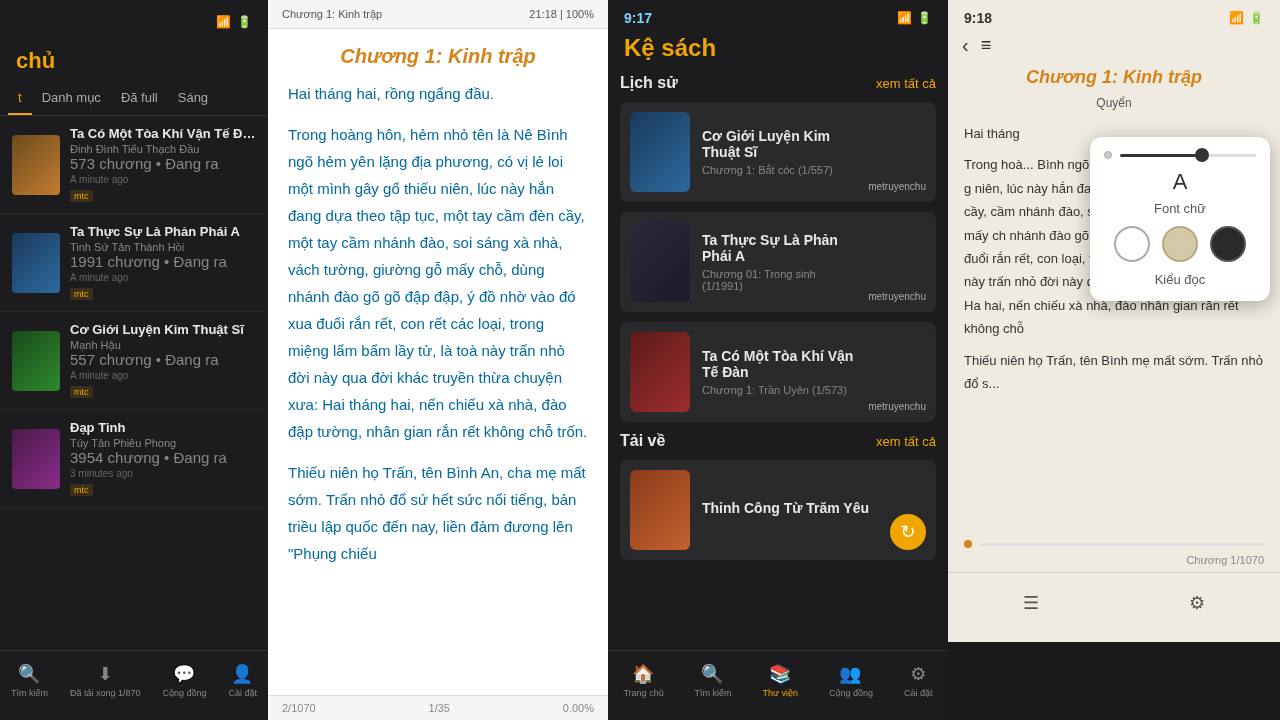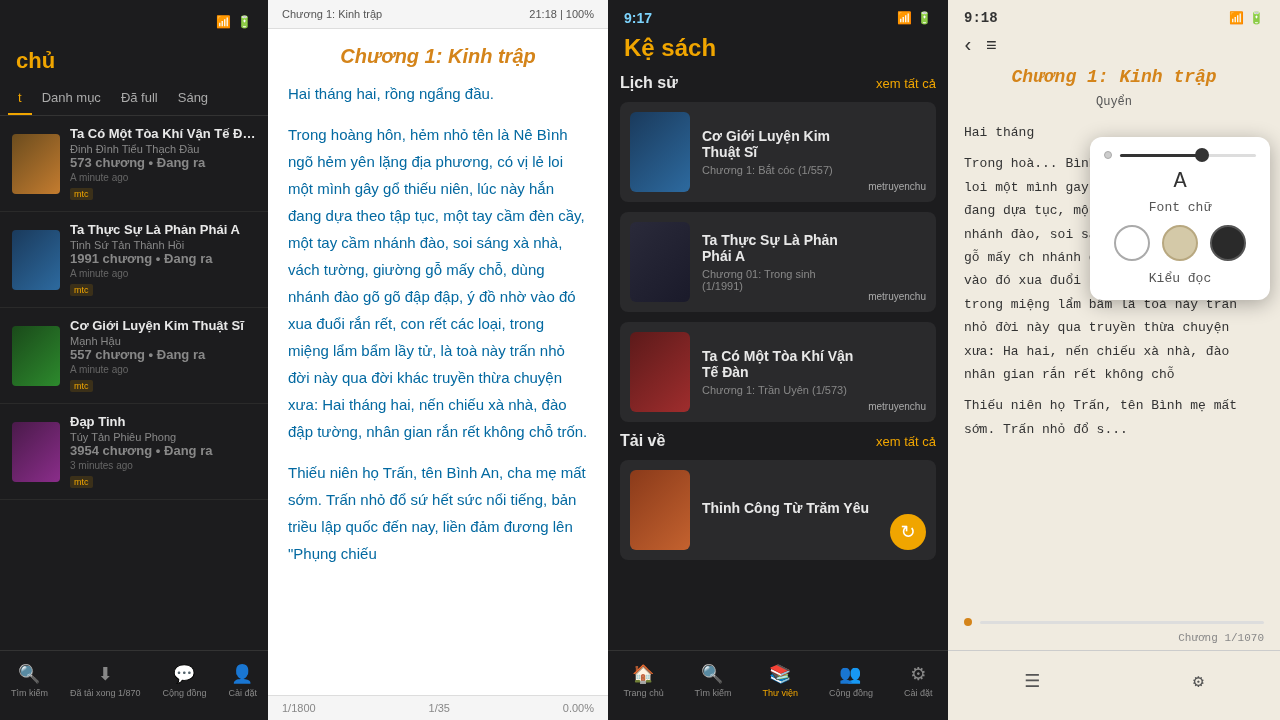--- a/index.html
+++ b/index.html
@@ -104,22 +104,21 @@
       overflow: hidden;
       text-overflow: ellipsis;
     }
     .book-author {
       color: #888;
       font-size: 11px;
       margin-top: 2px;
     }
     .book-chapters {
       color: #888;
-      font-size: 13px;
-      font-weight: bold;
+      font-size: 15px;
     }
     .book-time {
       color: #666;
       font-size: 10px;
       margin-top: 2px;
     }
     .book-badge {
       color: #f0a500;
       font-size: 9px;
       background: rgba(240,165,0,0.15);
@@ -317,27 +316,26 @@
       border-top: 1px solid #333;
       display: flex;
       align-items: center;
       justify-content: space-around;
       padding-bottom: 10px;
     }
 
     
     .panel-settings {
       width: 332px;
-      height: 720px;
+      height: 642px;
       background: #f0ebe0;
       display: flex;
       flex-direction: column;
       flex-shrink: 0;
       position: relative;
-      font-family: Liberation Mono, monospace;
     }
     .settings-status-bar {
       display: flex;
       justify-content: space-between;
       align-items: center;
       padding: 10px 16px 4px;
     }
     .settings-status-bar .time {
       color: #333;
       font-size: 14px;
@@ -598,21 +596,21 @@
       <span>100%</span>
     </span>
   </div>
   <div class="reader-content">
     <div class="reader-chapter-title">Chương 1: Kinh trập</div>
     <div class="reader-paragraph">Hai tháng hai, rồng ngẩng đầu.</div>
     <div class="reader-paragraph">Trong hoàng hôn, hẻm nhỏ tên là Nê Bình ngõ hẻm yên lặng địa phương, có vị lẻ loi một mình gây gổ thiếu niên, lúc này hắn đang dựa theo tập tục, một tay cầm đèn cầy, một tay cầm nhánh đào, soi sáng xà nhà, vách tường, giường gỗ mấy chỗ, dùng nhánh đào gõ gõ đập đập, ý đồ nhờ vào đó xua đuổi rắn rết, con rết các loại, trong miệng lẩm bẩm lầy tử, là toà này trấn nhỏ đời này qua đời khác truyền thừa chuyện xưa: Hai tháng hai, nến chiếu xà nhà, đào đập tường, nhân gian rắn rết không chỗ trốn.</div>
     <div class="reader-paragraph">Thiếu niên họ Trấn, tên Bình An, cha mẹ mất sớm. Trấn nhỏ đổ sứ hết sức nổi tiếng, bản triều lập quốc đến nay, liền đảm đương lên "Phụng chiếu</div>
   </div>
   <div class="reader-bottom-bar">
-    <span class="page-info">1/1800</span>
+    <span class="page-info">2/1070</span>
     <span class="progress">1/35</span>
     <span class="progress">0.00%</span>
   </div>
 </div>
 
 <div class="panel-shelf">
   <div class="shelf-status-bar">
     <span class="time">9:17</span>
     <div class="icons">
       <span>📶</span>

